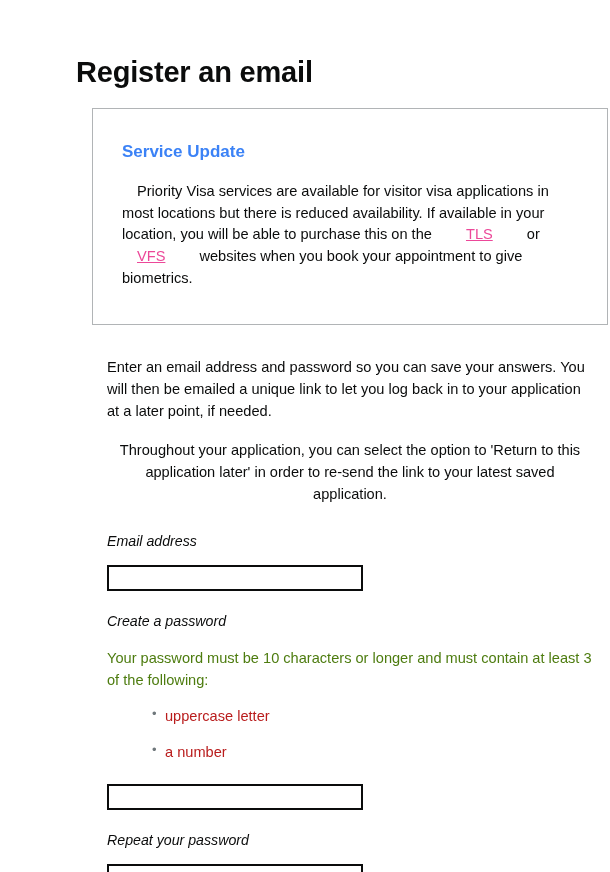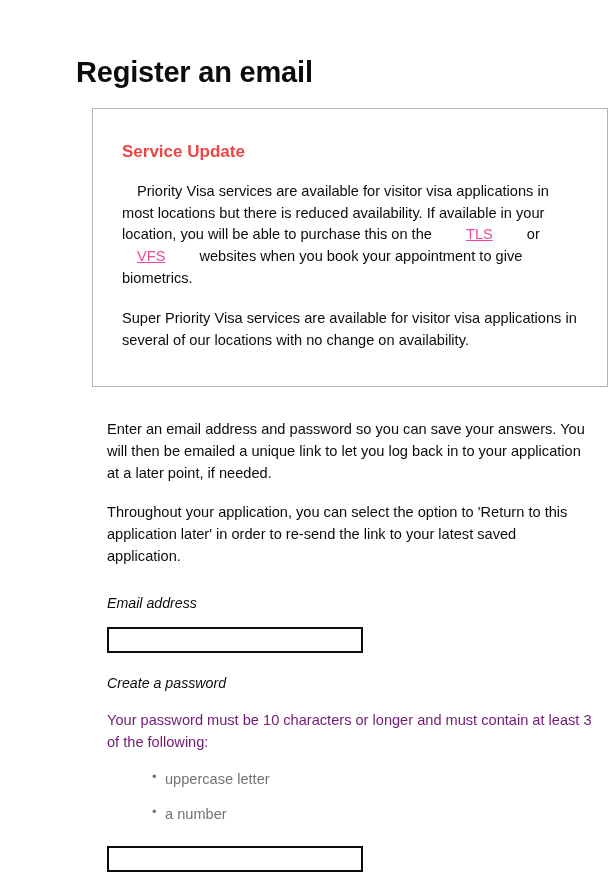--- a/index.html
+++ b/index.html
@@ -34,21 +34,21 @@
   
   .notice-box {
     margin-top: 19px;
     border: 1px solid #b1b4b6;
     padding: 18px 14px 20px 14px;
   }
 
   .notice-title {
     font-size: 17px;
     font-weight: bold;
-    color: #ef4444;
+    color: #3b82f6;
     line-height: 1.2;
     margin-bottom: 19px;
   }
 
   .notice-para {
     font-size: 14.6px;
     line-height: 1.48;
     color: #0b0c0c;
   }
   .notice-para + .notice-para { margin-top: 19px; }
@@ -60,21 +60,21 @@
   }
 
   
   .body-block { margin-top: 32px; }
 
   .body-para {
     font-size: 14.6px;
     line-height: 1.5;
     color: #0b0c0c;
   }
-  .body-para + .body-para { margin-top: 17px; }
+  .body-para + .body-para { margin-top: 17px; text-align: center; }
 
   
   .form-area { margin-top: 27px; }
 
   .field-label {
     font-size: 14.2px;
     line-height: 1.2;
     color: #0b0c0c;
     display: block;
     font-style: italic;
@@ -95,33 +95,33 @@
 
   .label-gap-email  { margin-top: 0; }
   .label-create-pw  { margin-top: 22px; }
   .label-repeat-pw  { margin-top: 22px; }
 
   
   .hint {
     margin-top: 18px;
     font-size: 14.6px;
     line-height: 1.5;
-    color: #701a75;
+    color: #4d7c0f;
     max-width: 546px;
   }
 
   .hint-list {
     margin-top: 14px;
     padding-left: 30px;
     list-style: none;
   }
   .hint-list li {
     font-size: 14.6px;
     line-height: 1.38;
-    color: #737373;
+    color: #b91c1c;
     position: relative;
     padding-left: 13px;
   }
   .hint-list li::before {
     content: "\2022";
     position: absolute;
     left: 0;
     top: -1px;
     font-size: 13px;
     color: #6f777b;
@@ -150,21 +150,20 @@
 
 <div class="page">
 
   <h1 class="page-title">Register an email</h1>
 
   <section class="notice-box">
     <h2 class="notice-title">Service Update</h2>
 
     <p class="notice-para"><span>Priority Visa services are available for visitor visa applications in most locations but there is reduced availability. If available in your location, you will be able to purchase this on the </span><a class="inline-link">TLS</a><span> or </span><a class="inline-link">VFS</a><span> websites when you book your appointment to give biometrics.</span></p>
 
-    <p class="notice-para">Super Priority Visa services are available for visitor visa applications in several of our locations with no change on availability.</p>
   </section>
 
   <div class="body-block">
     <p class="body-para">Enter an email address and password so you can save your answers. You will then be emailed a unique link to let you log back in to your application at a later point, if needed.</p>
     <p class="body-para">Throughout your application, you can select the option to 'Return to this application later' in order to re-send the link to your latest saved application.</p>
   </div>
 
   <div class="form-area">
 
     <label class="field-label label-gap-email">Email address</label>

